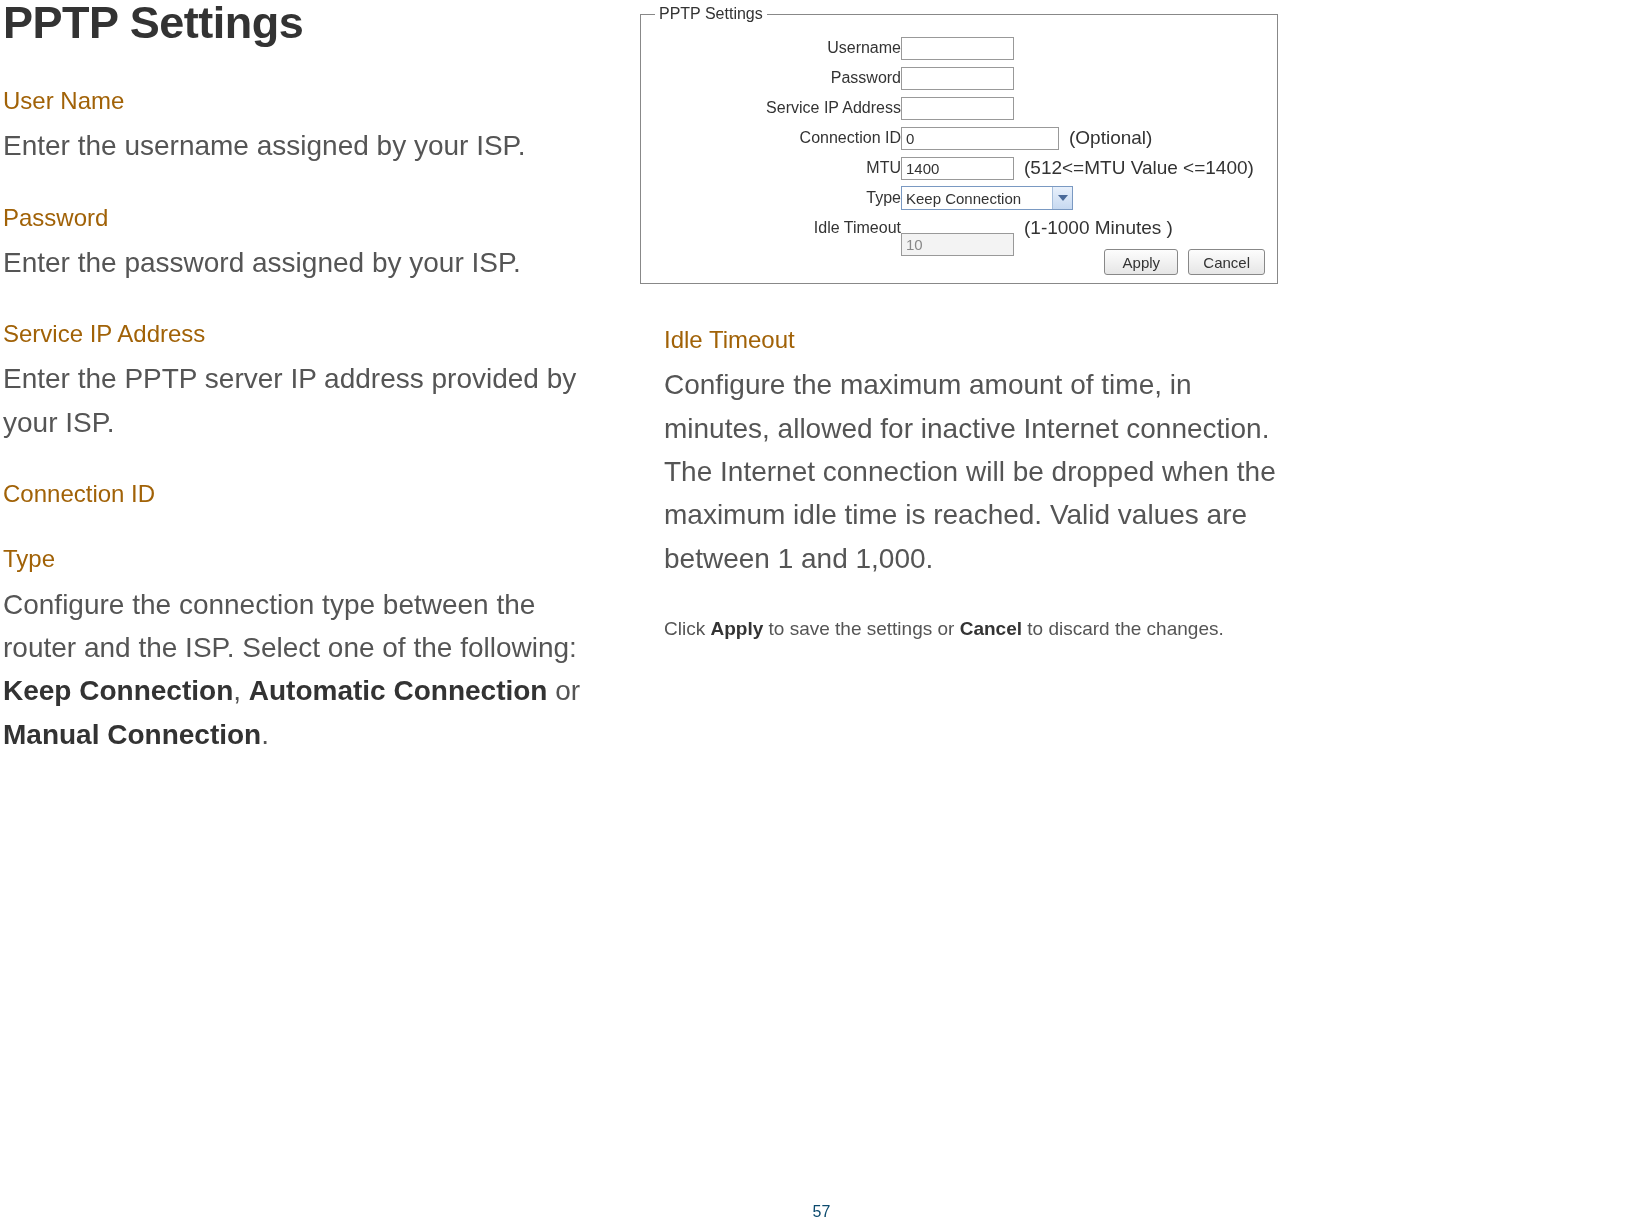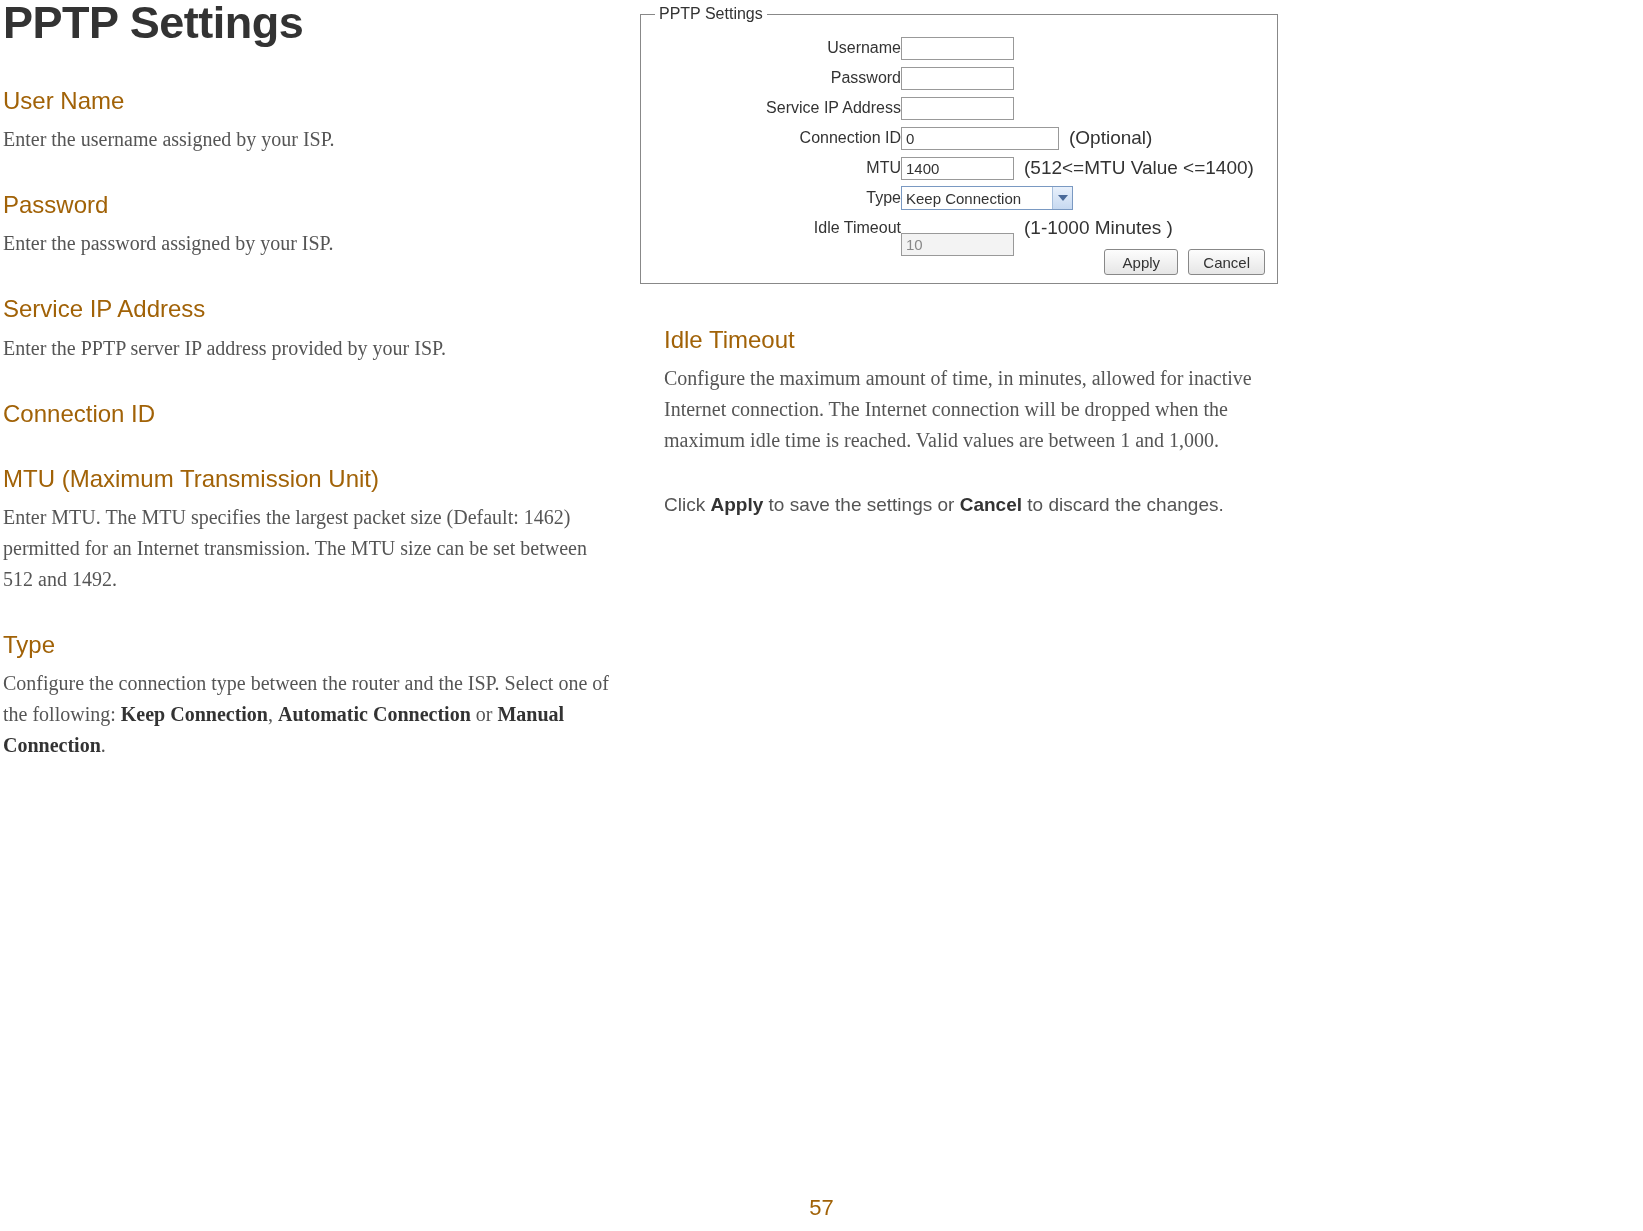--- a/index.html
+++ b/index.html
@@ -40,24 +40,23 @@
       margin-bottom: 34px;
     }
     .section-title {
       font-size: 24px;
       font-weight: 400;
       color: #a16207;
       margin-bottom: 8px;
       line-height: 1.3;
     }
     .section-body {
-      font-size: 20px;
+      font-size: 28px;
       color: #555;
       line-height: 1.55;
-      font-family: Liberation Serif, serif;
     }
     .section-body b {
       font-weight: 700;
       color: #333;
     }
     .fieldset-box {
       border: 1px solid #888;
       padding: 0 8px 8px 8px;
       margin-bottom: 40px;
       position: relative;
@@ -158,22 +157,22 @@
       height: 26px;
       min-width: 74px;
       padding: 0 14px;
       cursor: pointer;
     }
     .page-number {
       position: absolute;
       bottom: 10px;
       left: 50%;
       transform: translateX(-50%);
-      font-size: 22px;
-      color: #a16207;
+      font-size: 16px;
+      color: #0c4a6e;
     }
     .right-body .section {
       margin-bottom: 34px;
     }
     .right-body {
       padding-left: 24px;
       width: 660px;
     }
     .final-para {
       font-size: 19px;
@@ -204,24 +203,20 @@
 
     <div class="section">
       <div class="section-title">Service IP Address</div>
       <div class="section-body">Enter the PPTP server IP address provided by your ISP.</div>
     </div>
 
     <div class="section">
       <div class="section-title">Connection ID</div>
     </div>
 
-    <div class="section">
-      <div class="section-title">MTU (Maximum Transmission Unit)</div>
-      <div class="section-body">Enter MTU. The MTU specifies the largest packet size (Default: 1462) permitted for an Internet transmission. The MTU size can be set between 512 and 1492.</div>
-    </div>
 
     <div class="section">
       <div class="section-title">Type</div>
       <div class="section-body"><span>Configure the connection type between the router and the ISP. Select one of the following: </span><b>Keep Connection</b><span>, </span><b>Automatic Connection</b><span> or </span><b>Manual Connection</b><span>.</span></div>
     </div>
   </div>
 
   <div class="right-col">
     <div class="fieldset-box">
       <div class="fieldset-legend">PPTP Settings</div>

